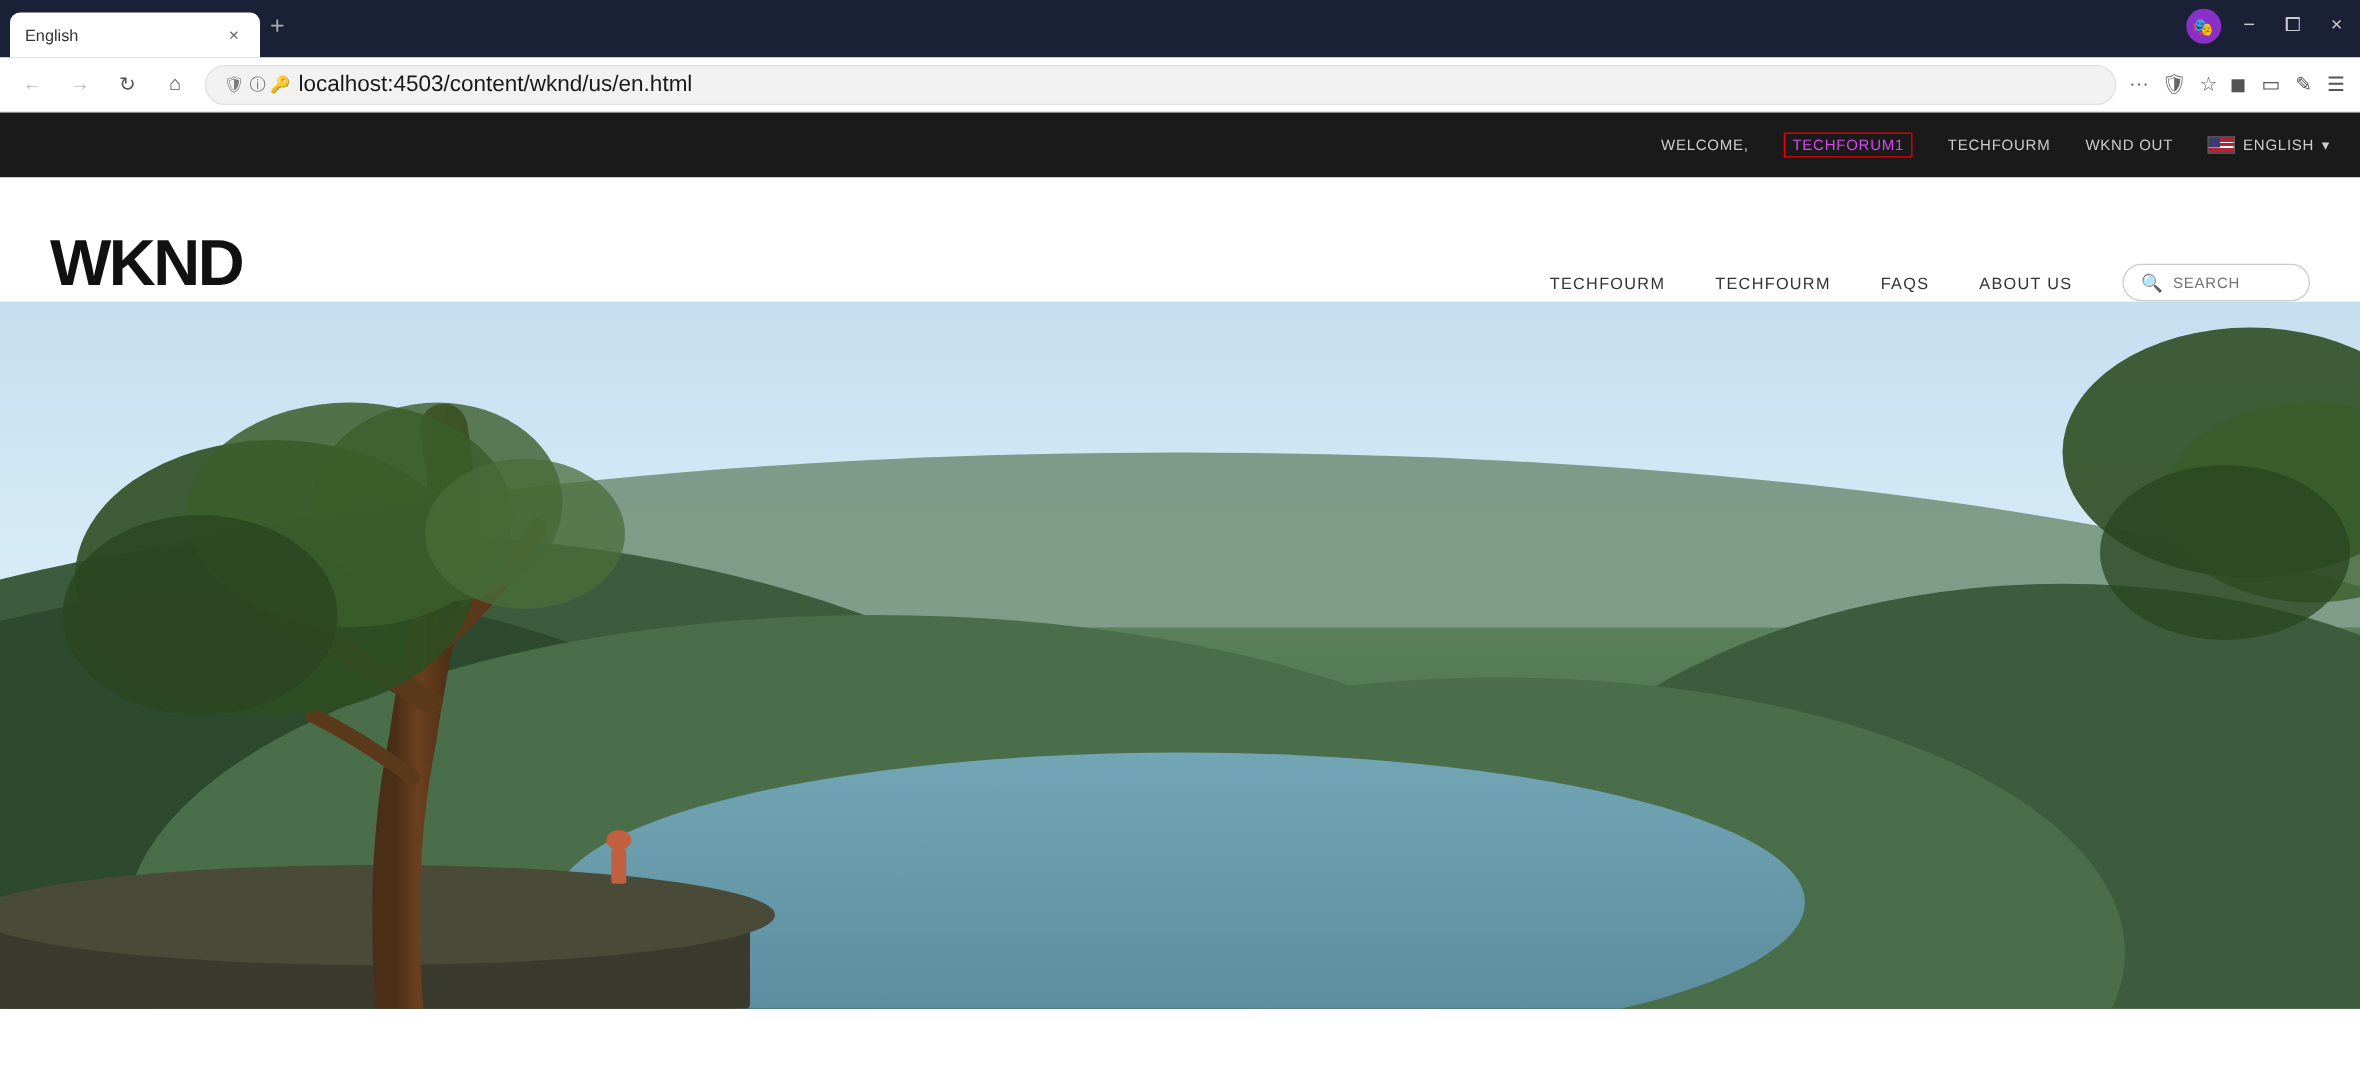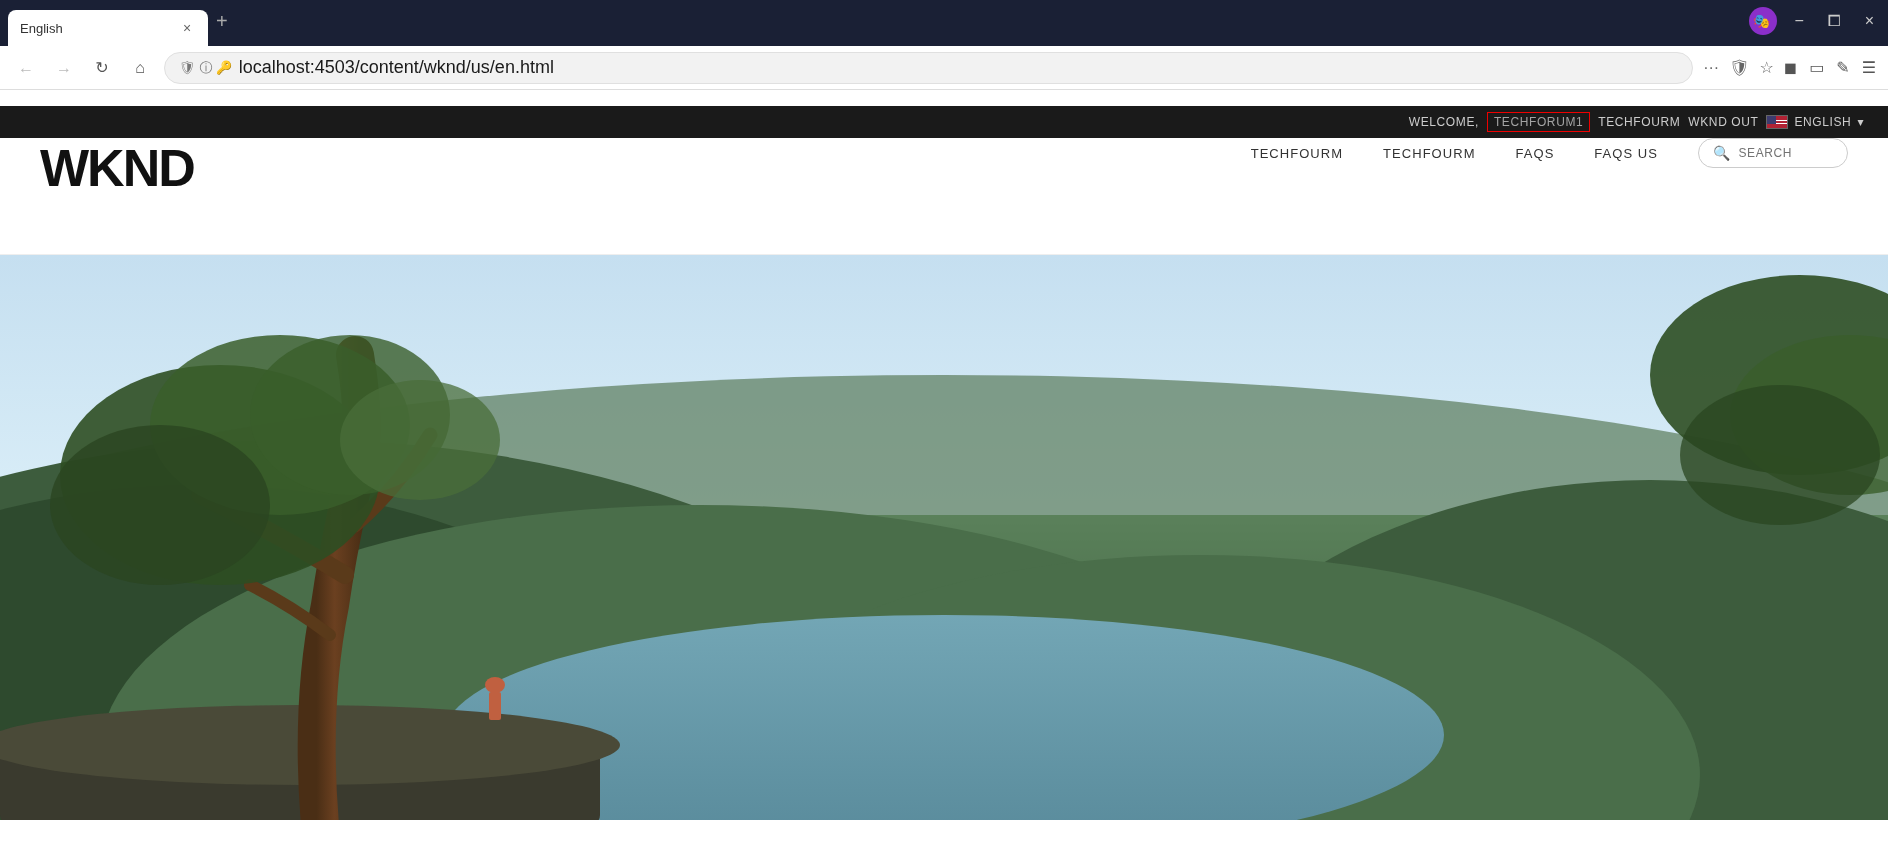--- a/index.html
+++ b/index.html
@@ -143,38 +143,37 @@
       display: flex;
       align-items: center;
       gap: 12px;
       color: #555;
       font-size: 16px;
     }
 
     
     .site-topbar {
       background: #1a1a1a;
-      height: 32px;
+      height: 52px;
       display: flex;
       align-items: center;
       justify-content: flex-end;
       padding: 0 24px;
-      gap: 8px;
-      margin-top: 16px;
+      gap: 28px;
     }
 
     .site-topbar-text {
       color: #ccc;
       font-size: 12px;
       letter-spacing: 0.05em;
       cursor: pointer;
     }
 
     .site-topbar-text.highlighted {
-      color: #a3a3a3;
+      color: #d946ef;
       border: 1.5px solid #e00;
       padding: 2px 6px;
     }
 
     .flag-lang {
       display: flex;
       align-items: center;
       gap: 6px;
       color: #ccc;
       font-size: 12px;
@@ -203,23 +202,23 @@
       position: absolute;
       top: 0; left: 0;
       width: 9px;
       height: 8px;
       background: #3c3b6e;
     }
 
     
     .site-header {
       background: #fff;
-      height: 117px;
-      display: flex;
-      align-items: flex-start;
+      height: 100px;
+      display: flex;
+      align-items: flex-end;
       padding: 0 40px;
       border-bottom: 1px solid #eee;
     }
 
     .site-logo {
       font-size: 52px;
       font-weight: 900;
       color: #111;
       letter-spacing: -2px;
       font-family: 'Arial Black', Arial, sans-serif;
@@ -372,21 +371,21 @@
     </div>
   </div>
 
   <div class="site-header">
     <div class="site-logo">WKND</div>
 
     <nav class="site-nav">
       <a class="nav-link">TECHFOURM</a>
       <a class="nav-link">TECHFOURM</a>
       <a class="nav-link">FAQS</a>
-      <a class="nav-link">FAQS US</a>
+      <a class="nav-link">ABOUT US</a>
 
       <div class="search-box">
         <span class="search-icon-sm">🔍</span>
         <span class="search-placeholder">SEARCH</span>
       </div>
     </nav>
   </div>
 
   <div class="hero-image">
 

